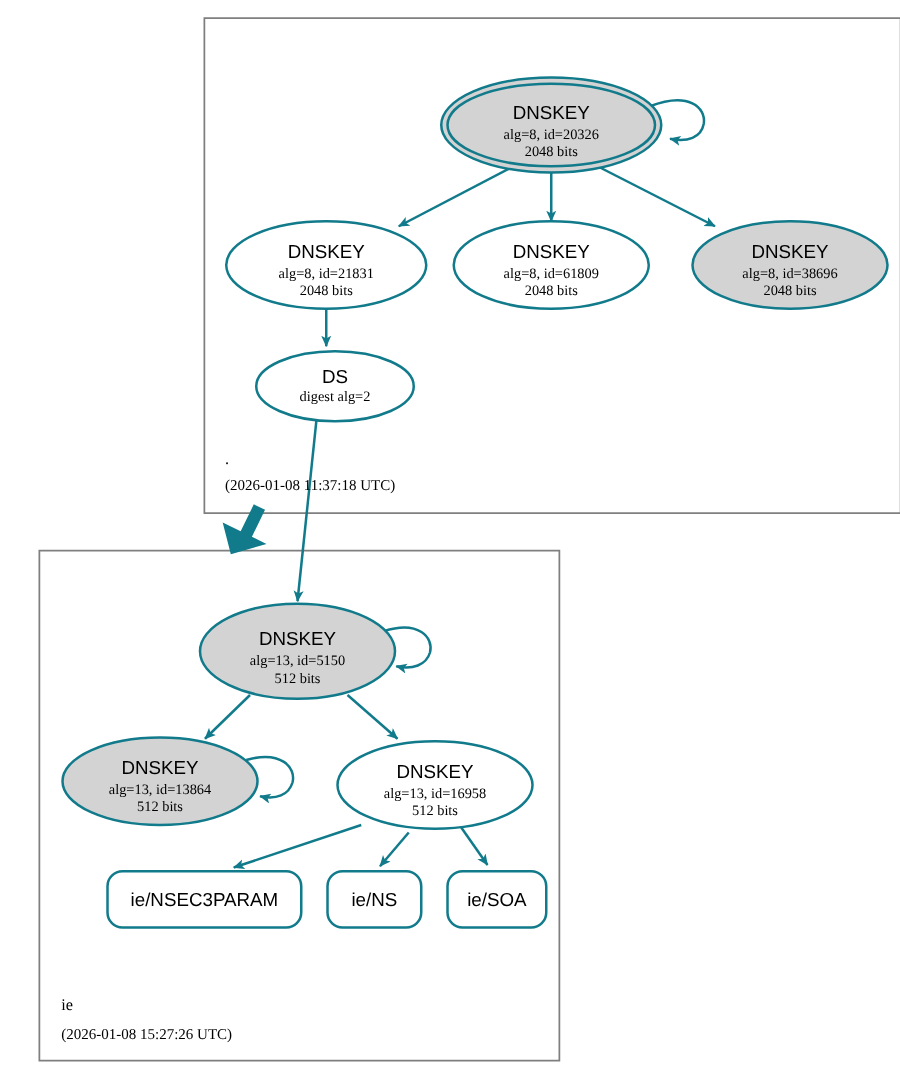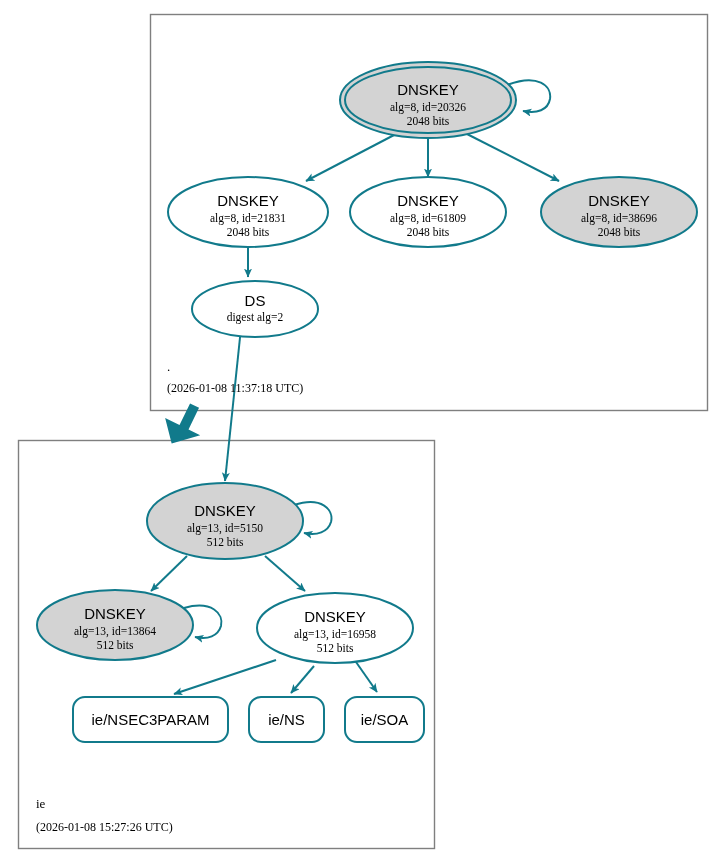--- a/index.html
+++ b/index.html
@@ -1,20 +1,20 @@
 <!DOCTYPE html>
 <html><head>
 <meta charset="utf-8">
 <style>
   html,body{margin:0;padding:0;background:#ffffff;}
   body{
     width:720px;height:865px;position:relative;overflow:hidden;
     font-family:"Liberation Sans", sans-serif;
   }
-  #stage{position:absolute;left:4px;top:0;width:696px;height:865px;}
+  #stage{position:absolute;left:17px;top:0;width:696px;height:865px;}
   svg#graph{position:absolute;left:0;top:0;width:720px;height:865px;}
 
   
   .zone-box{fill:#ffffff;stroke:#7f7f7f;stroke-width:1.4;}
 
   
   .node-ell{stroke:#117a8b;stroke-width:2;}
   .fill-gray{fill:#d3d3d3;}
   .fill-white{fill:#ffffff;}
   .node-rect{fill:#ffffff;stroke:#117a8b;stroke-width:2;}

